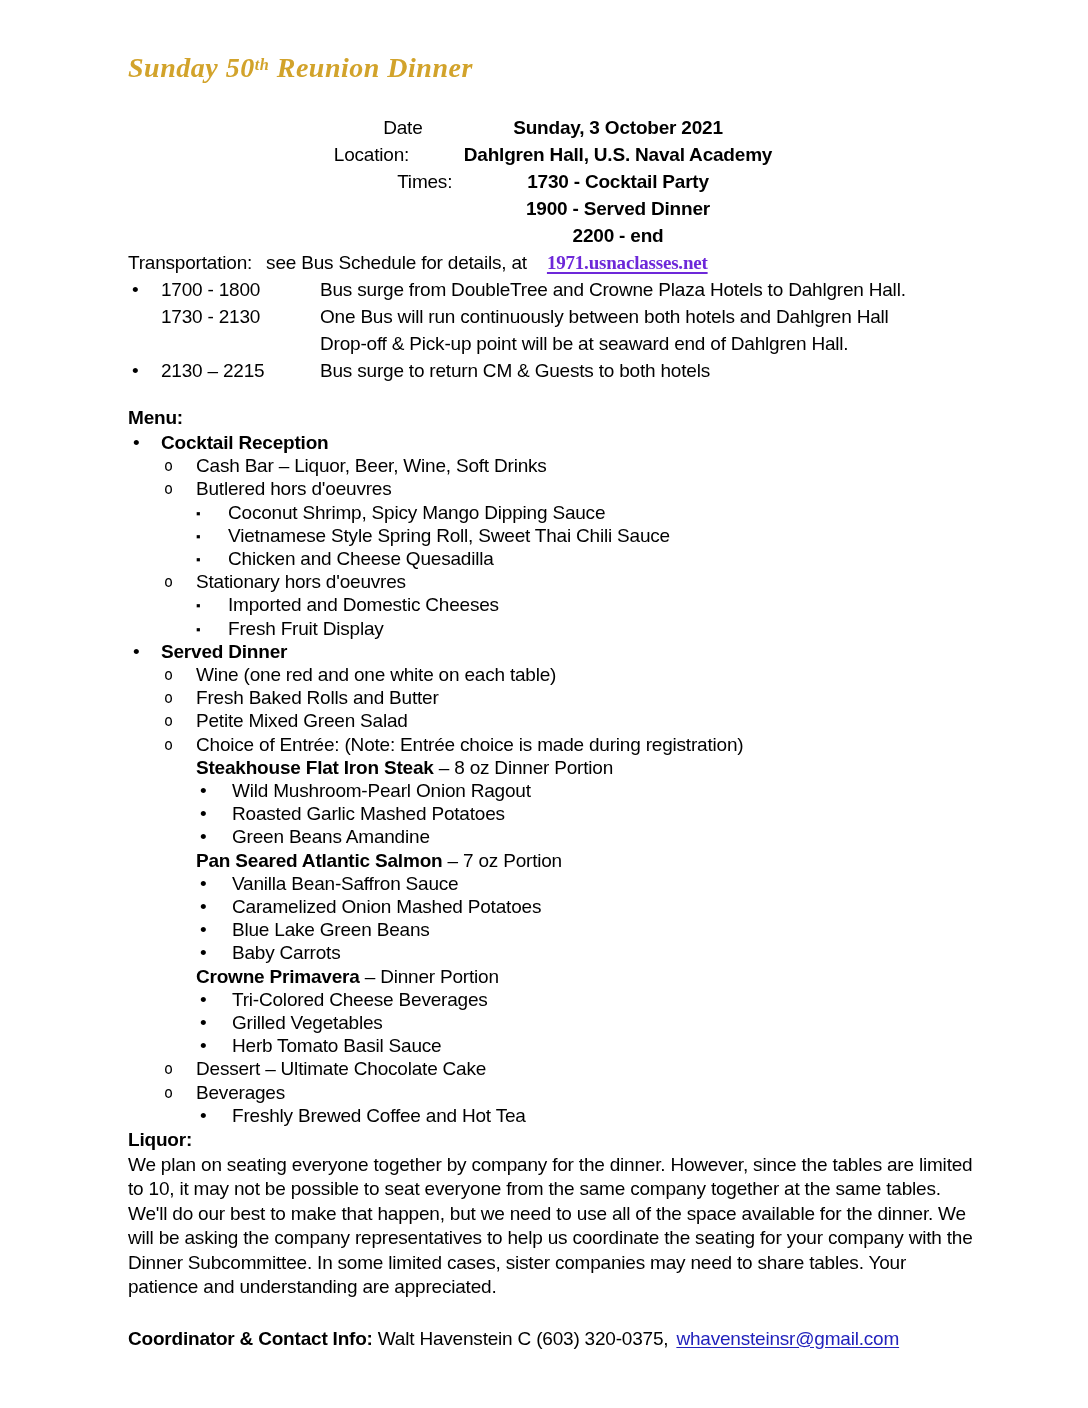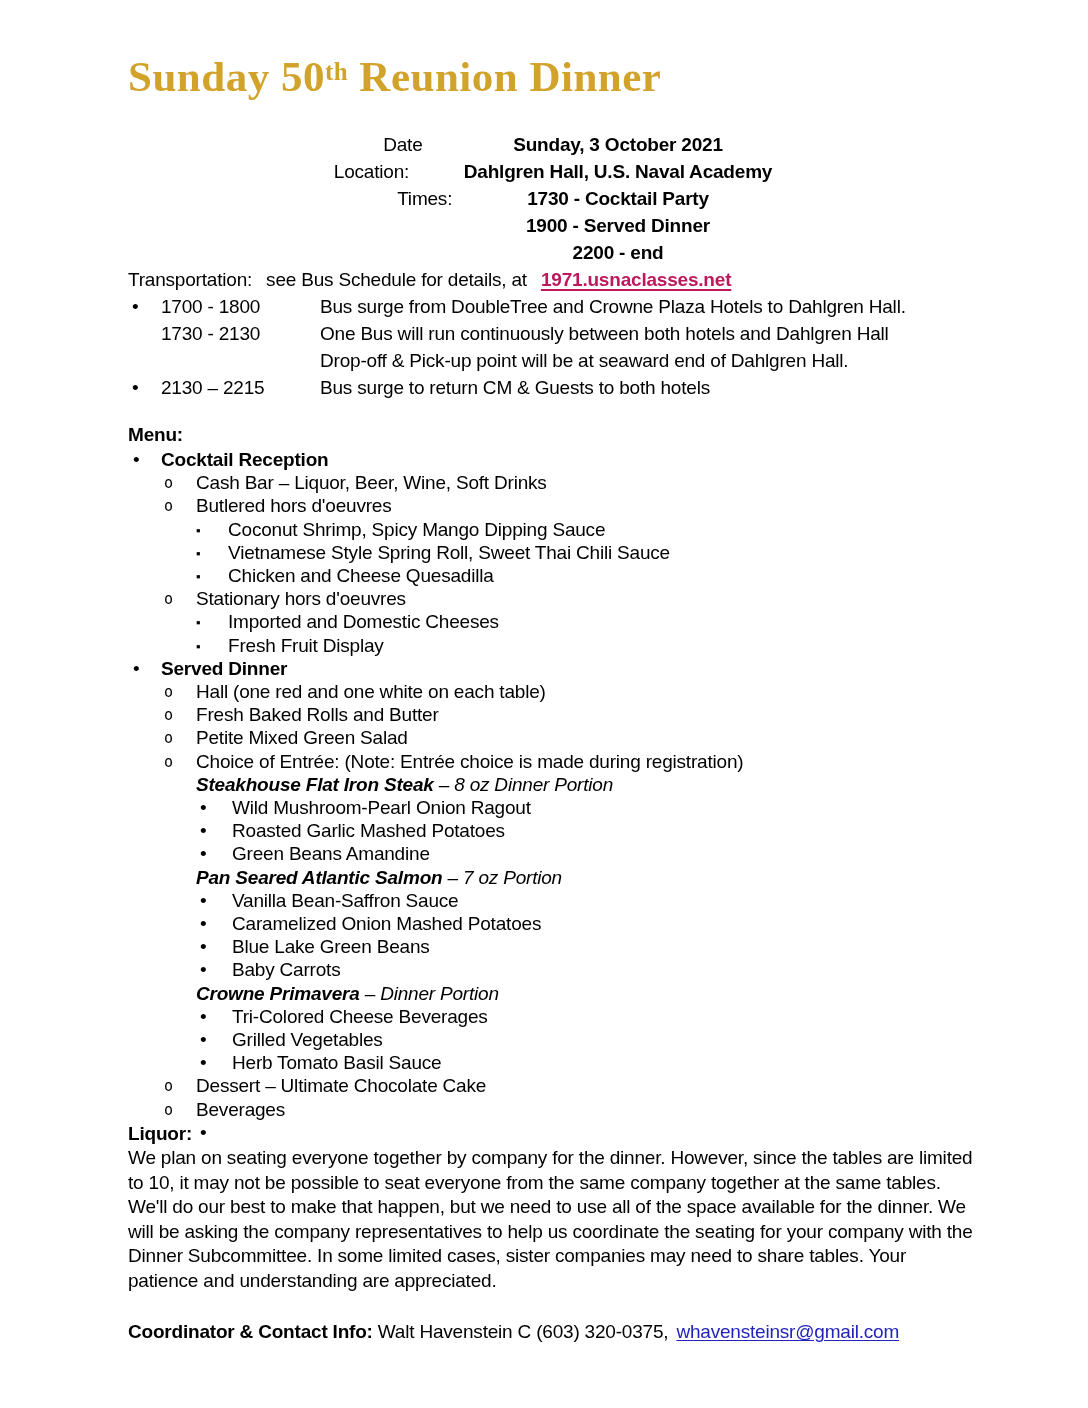--- a/index.html
+++ b/index.html
@@ -13,54 +13,55 @@
     font-family:"Liberation Sans","DejaVu Sans",sans-serif;
     font-size:19px;
     letter-spacing:-0.2px;
     color:#000000;
     overflow:hidden;
   }
   
   .title{
     margin:0 0 30px 0;
     font-family:"Liberation Serif","DejaVu Serif",serif;
+    font-style:italic;
     font-weight:bold;
-    font-size:43px;
+    font-size:28px;
     letter-spacing:0.5px;
     color:#d2a32b;
   }
   .title .sup{
     font-size:0.58em;
     position:relative;
     top:-0.45em;
   }
   
   .det-row{display:flex;line-height:27px;justify-content:center;}
   .det-label{width:130px;flex:0 0 130px;}
   .det-value{font-weight:bold;}
   
   .trans-row{line-height:27px;}
   .trans-label{margin-right:14px;}
   .bus-link{
-    color:#be185d;font-weight:bold;
+    color:#6d28d9;font-weight:bold;
     text-decoration:underline;text-decoration-thickness:2px;text-underline-offset:3px;
-    margin-left:14px;cursor:pointer;
+    margin-left:20px;cursor:pointer;font-family:Liberation Serif, serif;
   }
   
   .bus-row{position:relative;line-height:27px;padding-left:192px;}
   .bus-bullet{position:absolute;left:4px;top:0;}
   .bus-time{position:absolute;left:33px;top:0;}
   
   .menu-heading{font-weight:bold;line-height:27px;}
   .mrow{position:relative;line-height:23.2px;}
   .bul{position:absolute;top:0;}
   .lv1{padding-left:33px;}  .lv1 .bul{left:5px;}
   .lv2{padding-left:68px;}  .lv2 .bul{left:36px;}
   .lv3{padding-left:100px;} .lv3 .bul{left:68px;font-size:13px;top:1px;}
-  .lvh{padding-left:68px;font-style:italic;}
+  .lvh{padding-left:68px;}
   .lv4{padding-left:104px;} .lv4 .bul{left:72px;}
   .b-circle{font-family:"DejaVu Sans Mono","Liberation Mono",monospace;font-size:15px;top:1px;}
   .bold{font-weight:bold;margin-top:13px;}
   
   .seating-heading{font-weight:bold;line-height:24.5px;margin-top:1px;}
   .seating-par{line-height:24.5px;width:852px;}
   
   .coord-row{line-height:27px;margin-top:25px;}
   .coord-label{font-weight:bold;}
   .email-link{color:#2222bd;text-decoration:underline;text-underline-offset:2px;cursor:pointer;margin-left:8px;margin-top:14px;}
@@ -113,40 +114,40 @@
       <div class="mrow lv1"><span class="bul b-disc">•</span><span class="bold">Cocktail Reception</span></div>
       <div class="mrow lv2"><span class="bul b-circle">o</span><span>Cash Bar – Liquor, Beer, Wine, Soft Drinks</span></div>
       <div class="mrow lv2"><span class="bul b-circle">o</span><span>Butlered hors d'oeuvres</span></div>
       <div class="mrow lv3"><span class="bul b-square">▪</span><span>Coconut Shrimp, Spicy Mango Dipping Sauce</span></div>
       <div class="mrow lv3"><span class="bul b-square">▪</span><span>Vietnamese Style Spring Roll, Sweet Thai Chili Sauce</span></div>
       <div class="mrow lv3"><span class="bul b-square">▪</span><span>Chicken and Cheese Quesadilla</span></div>
       <div class="mrow lv2"><span class="bul b-circle">o</span><span>Stationary hors d'oeuvres</span></div>
       <div class="mrow lv3"><span class="bul b-square">▪</span><span>Imported and Domestic Cheeses</span></div>
       <div class="mrow lv3"><span class="bul b-square">▪</span><span>Fresh Fruit Display</span></div>
       <div class="mrow lv1"><span class="bul b-disc">•</span><span class="bold">Served Dinner</span></div>
-      <div class="mrow lv2"><span class="bul b-circle">o</span><span>Hall (one red and one white on each table)</span></div>
+      <div class="mrow lv2"><span class="bul b-circle">o</span><span>Wine (one red and one white on each table)</span></div>
       <div class="mrow lv2"><span class="bul b-circle">o</span><span>Fresh Baked Rolls and Butter</span></div>
       <div class="mrow lv2"><span class="bul b-circle">o</span><span>Petite Mixed Green Salad</span></div>
       <div class="mrow lv2"><span class="bul b-circle">o</span><span>Choice of Entrée: (Note: Entrée choice is made during registration)</span></div>
       <div class="mrow lvh"><span class="bold">Steakhouse Flat Iron Steak</span><span> – 8 oz Dinner Portion</span></div>
       <div class="mrow lv4"><span class="bul b-disc">•</span><span>Wild Mushroom-Pearl Onion Ragout</span></div>
       <div class="mrow lv4"><span class="bul b-disc">•</span><span>Roasted Garlic Mashed Potatoes</span></div>
       <div class="mrow lv4"><span class="bul b-disc">•</span><span>Green Beans Amandine</span></div>
       <div class="mrow lvh"><span class="bold">Pan Seared Atlantic Salmon</span><span> – 7 oz Portion</span></div>
       <div class="mrow lv4"><span class="bul b-disc">•</span><span>Vanilla Bean-Saffron Sauce</span></div>
       <div class="mrow lv4"><span class="bul b-disc">•</span><span>Caramelized Onion Mashed Potatoes</span></div>
       <div class="mrow lv4"><span class="bul b-disc">•</span><span>Blue Lake Green Beans</span></div>
       <div class="mrow lv4"><span class="bul b-disc">•</span><span>Baby Carrots</span></div>
       <div class="mrow lvh"><span class="bold">Crowne Primavera</span><span> – Dinner Portion</span></div>
       <div class="mrow lv4"><span class="bul b-disc">•</span><span>Tri-Colored Cheese Beverages</span></div>
       <div class="mrow lv4"><span class="bul b-disc">•</span><span>Grilled Vegetables</span></div>
       <div class="mrow lv4"><span class="bul b-disc">•</span><span>Herb Tomato Basil Sauce</span></div>
       <div class="mrow lv2"><span class="bul b-circle">o</span><span>Dessert – Ultimate Chocolate Cake</span></div>
       <div class="mrow lv2"><span class="bul b-circle">o</span><span>Beverages</span></div>
-      <div class="mrow lv4"><span class="bul b-disc">•</span></div>
+      <div class="mrow lv4"><span class="bul b-disc">•</span><span>Freshly Brewed Coffee and Hot Tea</span></div>
     </div>
 
   <div class="seating-heading">Liquor:</div>
   <div class="seating-par">We plan on seating everyone together by company for the dinner. However, since the tables are limited to 10, it may not be possible to seat everyone from the same company together at the same tables. We'll do our best to make that happen, but we need to use all of the space available for the dinner. We will be asking the company representatives to help us coordinate the seating for your company with the Dinner Subcommittee. In some limited cases, sister companies may need to share tables. Your patience and understanding are appreciated.</div>
 
   <div class="coord-row"><span class="coord-label">Coordinator &amp; Contact Info:</span>
     <span>Walt Havenstein C (603) 320-0375,</span><a class="email-link">whavensteinsr@gmail.com</a></div>
 
 </div>
 

